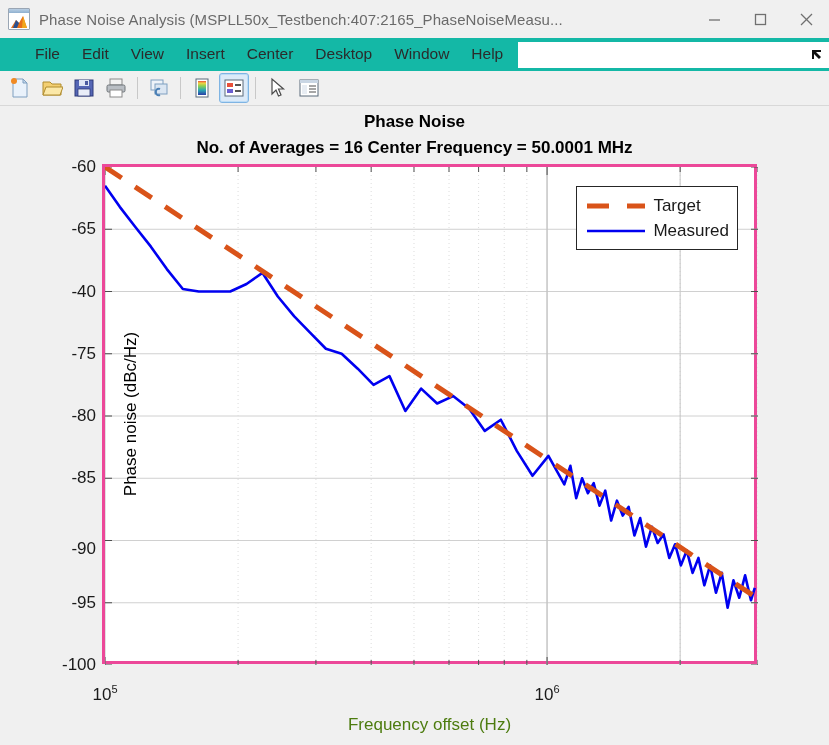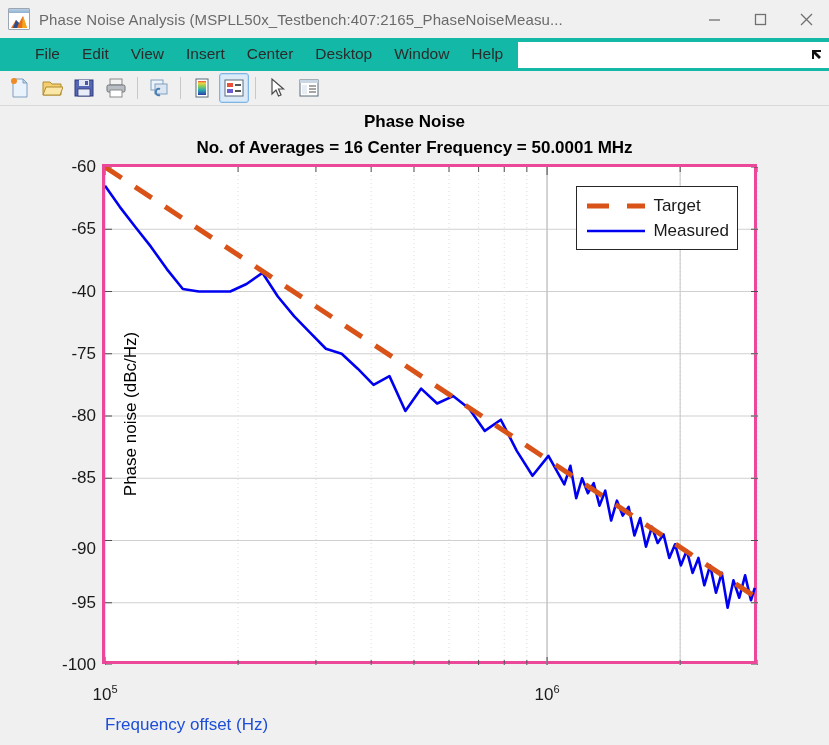--- a/index.html
+++ b/index.html
@@ -180,23 +180,23 @@
     transform: translateY(-50%) rotate(-90deg);
     transform-origin: center center;
     font-size: 17px;
     color: #000;
     white-space: nowrap;
   }
   .xlabel {
     position: absolute;
     left: 0; right: 0;
     bottom: -74px;
-    text-align: left;
-    font-size: 17px;
-    color: #1d4ed8;
+    text-align: center;
+    font-size: 17px;
+    color: #4d7c0f;
   }
   .ytick-label {
     position: absolute;
     right: 100%;
     margin-right: 9px;
     transform: translateY(-50%);
     font-size: 17px;
     color: #1a1a1a;
     white-space: nowrap;
   }

